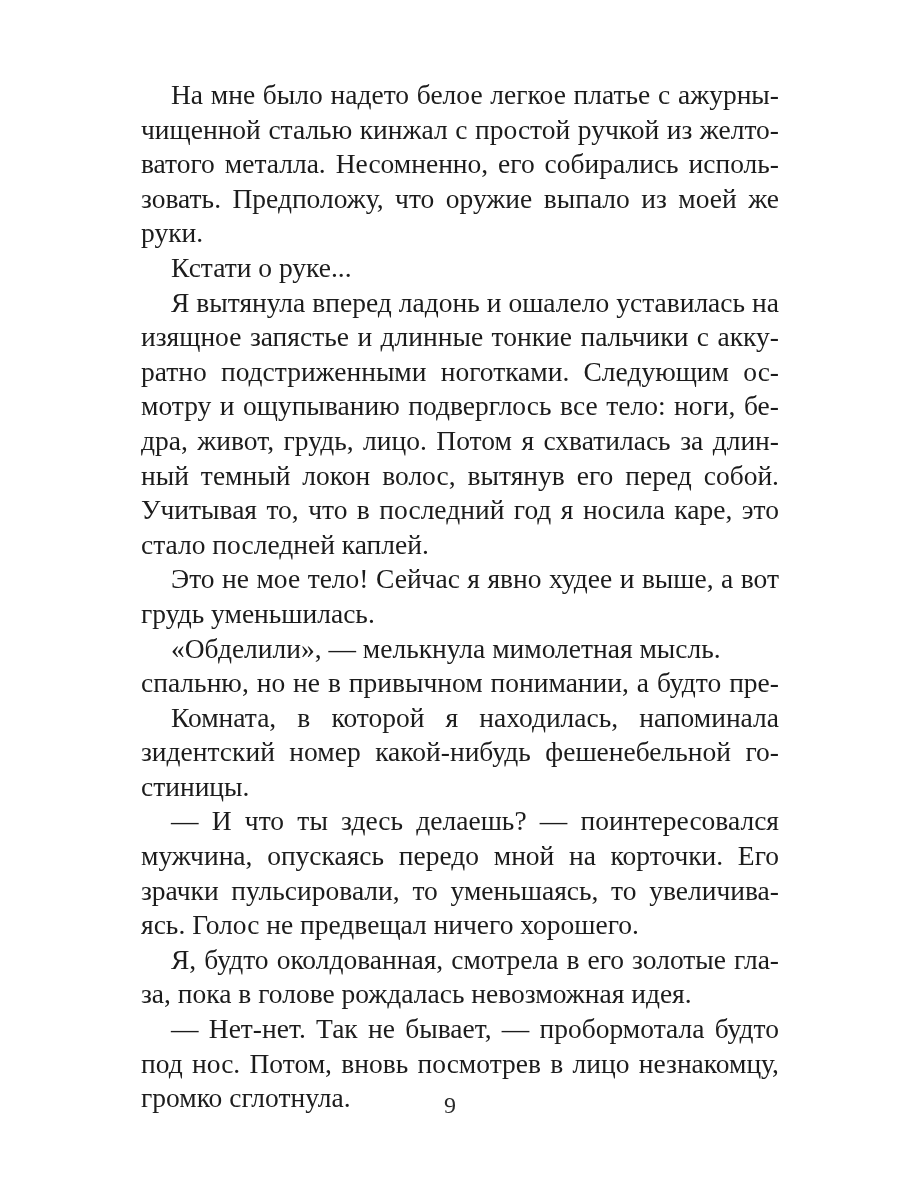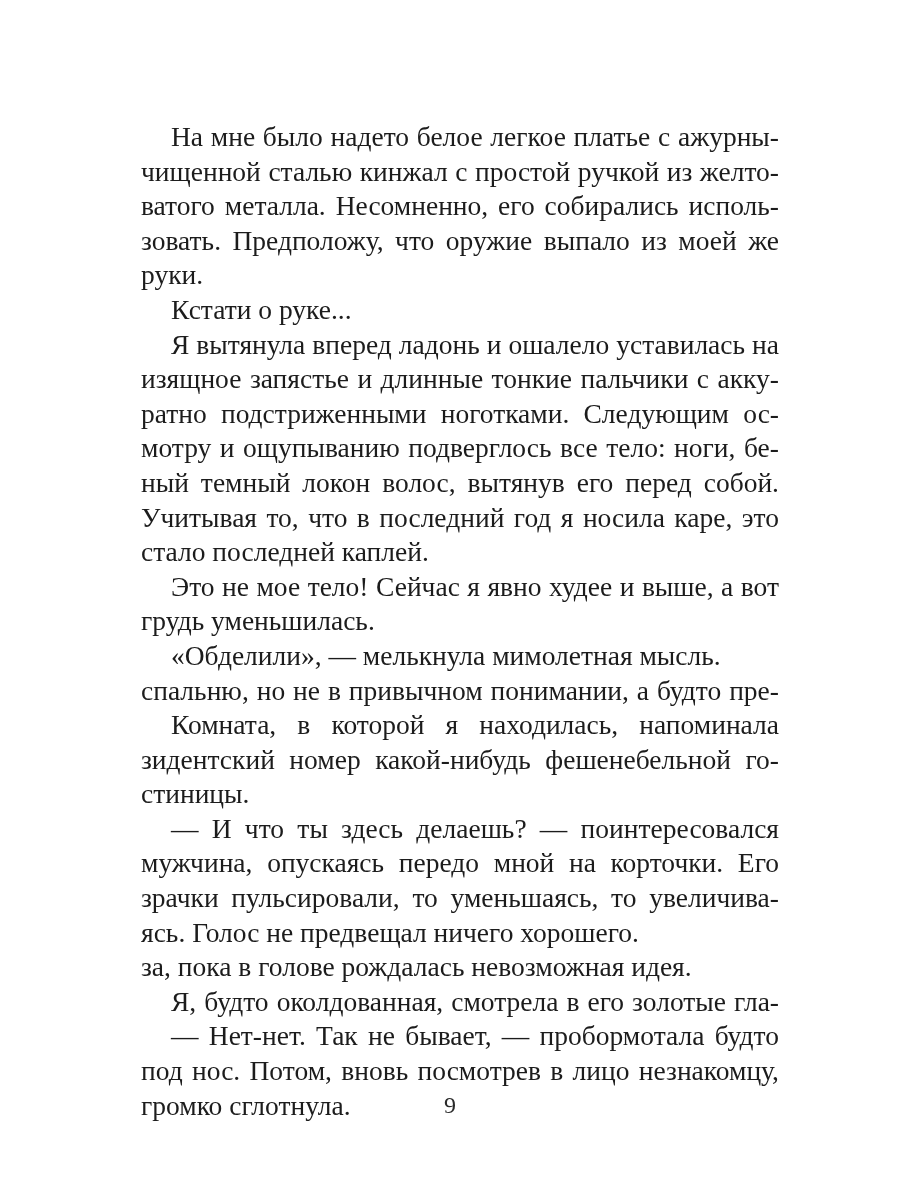--- a/index.html
+++ b/index.html
@@ -8,21 +8,20 @@
     position: absolute;
     left: 141px;
     top: 78px;
     width: 638px;
     font-family: "Liberation Serif", "DejaVu Serif", serif;
     font-size: 27.5px;
     line-height: 34.6px;
     color: #1c1c1c;
     text-align: justify;
     hyphens: manual;
-    margin-top: 42px;
   }
   .line {
     display: block;
     height: 34.6px;
     white-space: nowrap;
     text-align: justify;
     text-align-last: justify;
     overflow: visible;
   }
   .line.indent { padding-left: 30px; }
@@ -45,33 +44,34 @@
     <span class="line indent">На мне было надето белое легкое платье с ажурны-</span>
     <span class="line">чищенной сталью кинжал с простой ручкой из желто-</span>
     <span class="line">ватого металла. Несомненно, его собирались исполь-</span>
     <span class="line">зовать. Предположу, что оружие выпало из моей же</span>
     <span class="line last">руки.</span>
     <span class="line indent last">Кстати о руке...</span>
     <span class="line indent">Я вытянула вперед ладонь и ошалело уставилась на</span>
     <span class="line">изящное запястье и длинные тонкие пальчики с акку-</span>
     <span class="line">ратно подстриженными ноготками. Следующим ос-</span>
     <span class="line">мотру и ощупыванию подверглось все тело: ноги, бе-</span>
+    <span class="line">дра, живот, грудь, лицо. Потом я схватилась за длин-</span>
     <span class="line">ный темный локон волос, вытянув его перед собой.</span>
     <span class="line">Учитывая то, что в последний год я носила каре, это</span>
     <span class="line last">стало последней каплей.</span>
     <span class="line indent">Это не мое тело! Сейчас я явно худее и выше, а вот</span>
     <span class="line last">грудь уменьшилась.</span>
     <span class="line indent last">«Обделили», — мелькнула мимолетная мысль.</span>
     <span class="line">спальню, но не в привычном понимании, а будто пре-</span>
     <span class="line indent">Комната, в которой я находилась, напоминала</span>
     <span class="line">зидентский номер какой-нибудь фешенебельной го-</span>
     <span class="line last">стиницы.</span>
     <span class="line indent">— И что ты здесь делаешь? — поинтересовался</span>
     <span class="line">мужчина, опускаясь передо мной на корточки. Его</span>
     <span class="line">зрачки пульсировали, то уменьшаясь, то увеличива-</span>
     <span class="line last">ясь. Голос не предвещал ничего хорошего.</span>
+    <span class="line indent">Я, будто околдованная, смотрела в его золотые гла-</span>
     <span class="line last">за, пока в голове рождалась невозможная идея.</span>
-    <span class="line indent">Я, будто околдованная, смотрела в его золотые гла-</span>
     <span class="line indent">— Нет-нет. Так не бывает, — пробормотала будто</span>
     <span class="line">под нос. Потом, вновь посмотрев в лицо незнакомцу,</span>
     <span class="line last">громко сглотнула.</span>
   </div>
 <div class="page-number">9</div>
 
 </body></html>

